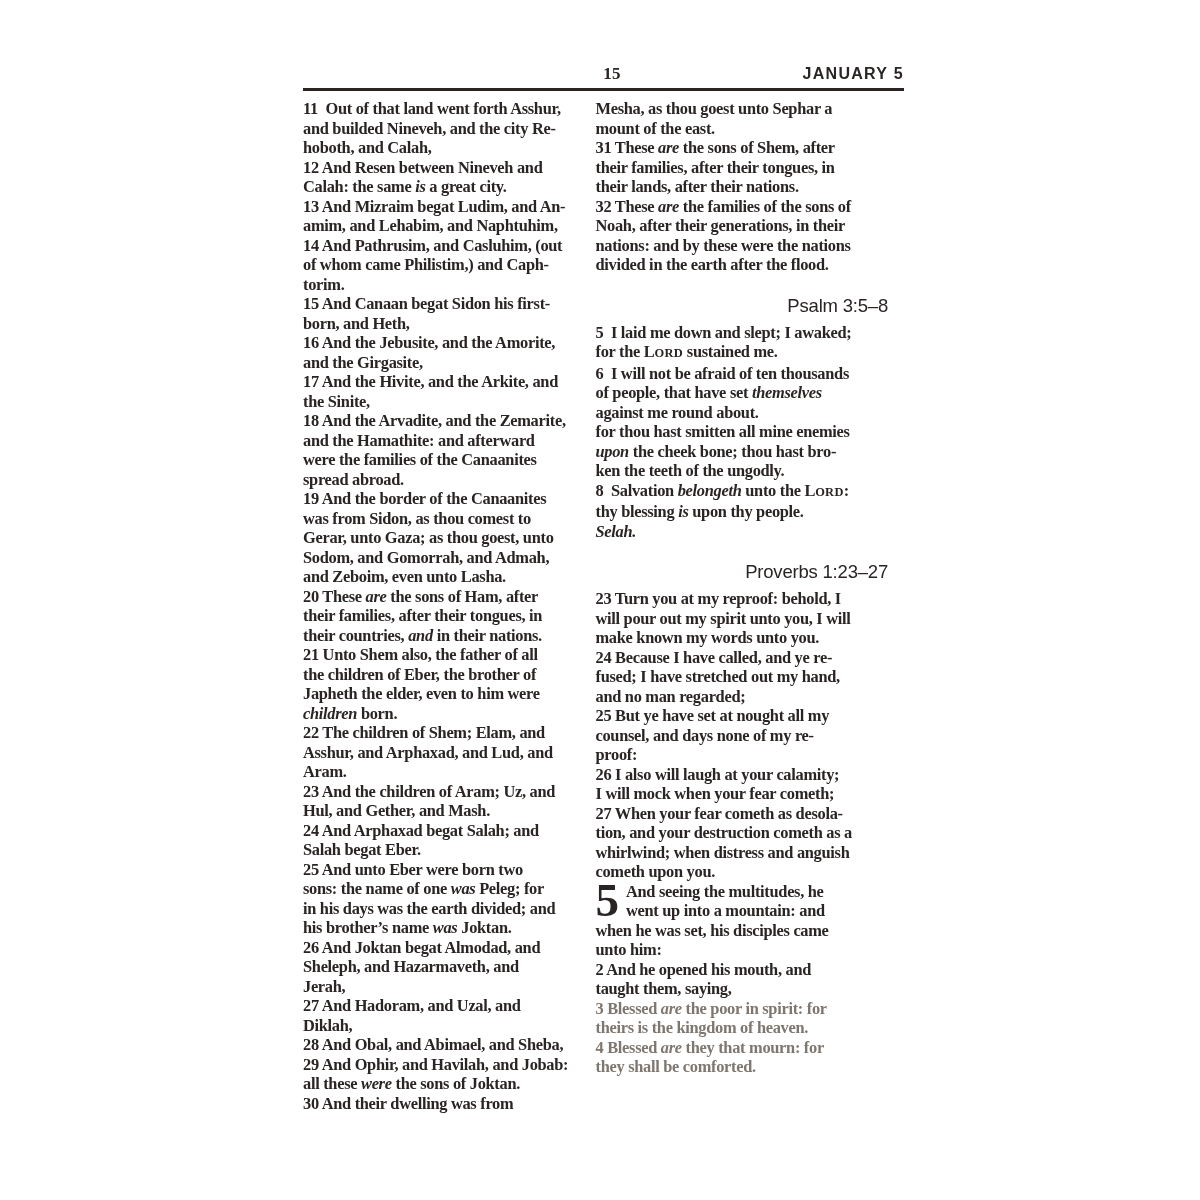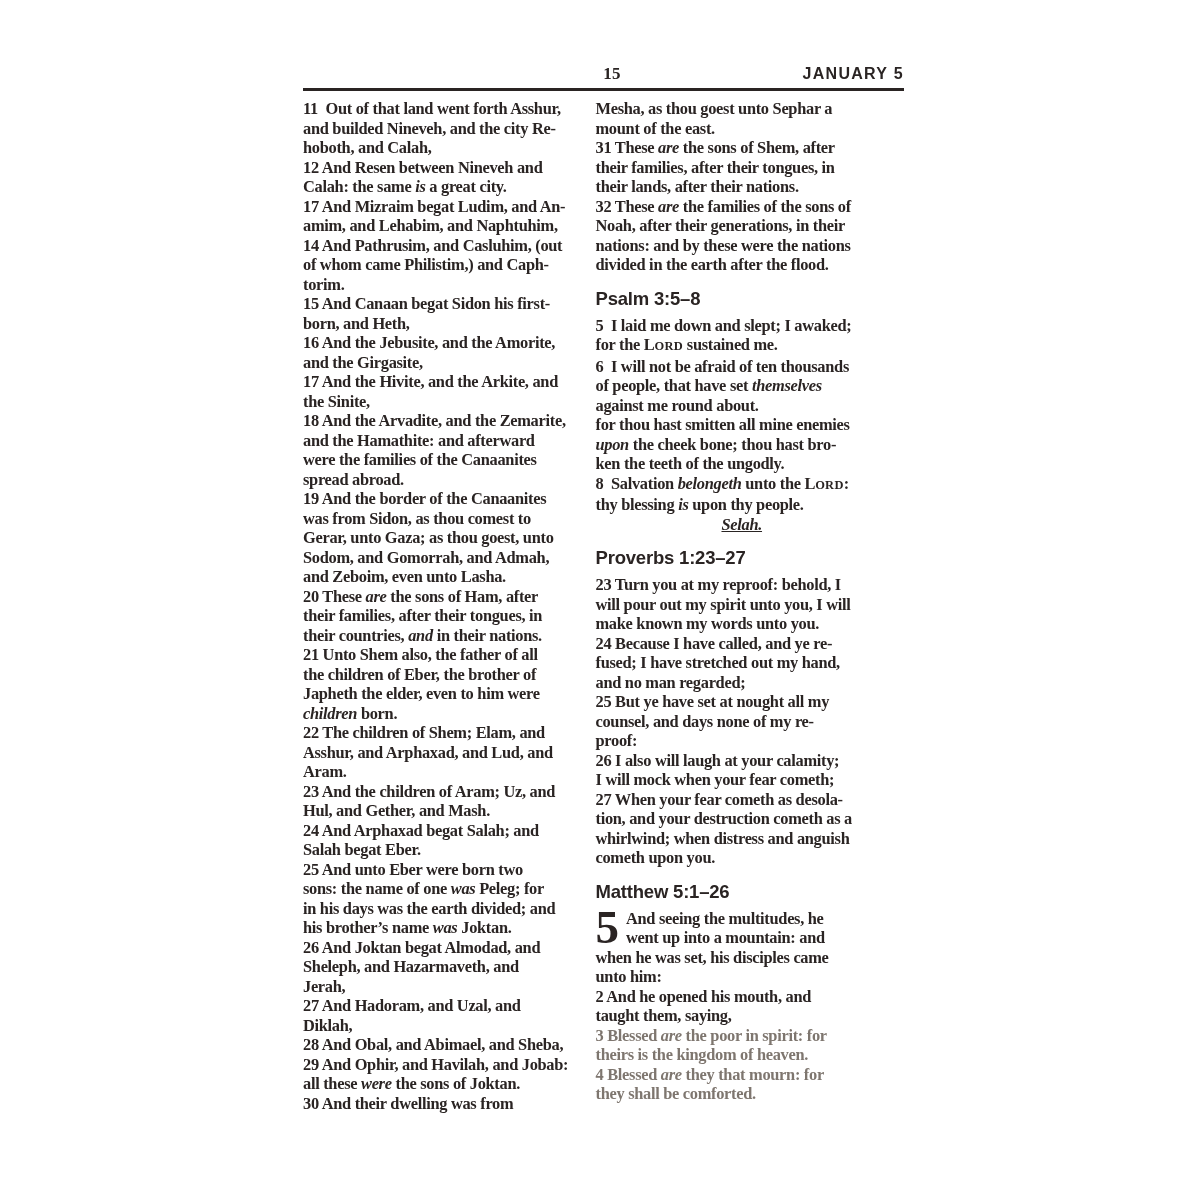--- a/index.html
+++ b/index.html
@@ -12,25 +12,25 @@
   .header { position:relative; height:24px; font-family:"Liberation Sans", sans-serif; font-weight:700; }
   .pagenum { position:absolute; left:17px; right:0; text-align:center; font-family:"Liberation Serif", serif; font-size:17px; letter-spacing:0.3px; }
   .date { position:absolute; right:0; top:1px; font-size:16px; letter-spacing:1.3px; }
   .rule { border-top:3px solid var(--ink,#2a2423); margin:0 0 8px 0; }
   .columns { display:flex; }
   .col { width:292.5px; }
   .line {
     white-space:pre; font-size:16.4px; line-height:19.5px; font-weight:700;
     letter-spacing:-0.3px;
   }
-  .line.right { text-align:center;text-decoration:underline; }
+  .line.right { text-align:left; }
   .line.muted { color:var(--muted,#7e766f); }
   .heading {
-    text-align:left; font-family:"Liberation Sans", sans-serif; font-weight:700;
-    font-size:18.5px; line-height:22px; margin:13px 0 6px 0; letter-spacing:-0.2px;
+    text-align:right; font-family:"Liberation Sans", sans-serif; font-weight:400;
+    font-size:18.5px; line-height:22px; margin:20px 0 6px 0; letter-spacing:-0.2px;
   }
   .dropcap {
     float:left; font-weight:700; font-size:47px; line-height:36px; height:38px;
     padding-right:7px; letter-spacing:0;
   }
   .sc { font-size:0.76em; letter-spacing:0.3px; }
   i { font-style:italic; }
 </style>
 </head>
 <body>
@@ -42,21 +42,21 @@
       <span class="date">JANUARY 5</span>
     </div>
     <div class="rule"></div>
     <div class="columns">
       <div class="col">
           <div class="line">11  Out of that land went forth Asshur,</div>
           <div class="line">and builded Nineveh, and the city Re-</div>
           <div class="line">hoboth, and Calah,</div>
           <div class="line">12 And Resen between Nineveh and</div>
           <div class="line">Calah: the same <i>is</i> a great city.</div>
-          <div class="line">17 And Mizraim begat Ludim, and An-</div>
+          <div class="line">13 And Mizraim begat Ludim, and An-</div>
           <div class="line">amim, and Lehabim, and Naphtuhim,</div>
           <div class="line">14 And Pathrusim, and Casluhim, (out</div>
           <div class="line">of whom came Philistim,) and Caph-</div>
           <div class="line">torim.</div>
           <div class="line">15 And Canaan begat Sidon his first-</div>
           <div class="line">born, and Heth,</div>
           <div class="line">16 And the Jebusite, and the Amorite,</div>
           <div class="line">and the Girgasite,</div>
           <div class="line">17 And the Hivite, and the Arkite, and</div>
           <div class="line">the Sinite,</div>
@@ -135,21 +135,20 @@
             <div class="line">counsel, and days none of my re-</div>
             <div class="line">proof:</div>
             <div class="line">26 I also will laugh at your calamity;</div>
             <div class="line">I will mock when your fear cometh;</div>
             <div class="line">27 When your fear cometh as desola-</div>
             <div class="line">tion, and your destruction cometh as a</div>
             <div class="line">whirlwind; when distress and anguish</div>
             <div class="line">cometh upon you.</div>
           </div>
           <div>
-            <div class="heading">Matthew 5:1–26</div>
             <span class="dropcap">5</span>
             <div class="line">And seeing the multitudes, he</div>
             <div class="line">went up into a mountain: and</div>
             <div class="line">when he was set, his disciples came</div>
             <div class="line">unto him:</div>
             <div class="line">2 And he opened his mouth, and</div>
             <div class="line">taught them, saying,</div>
             <div class="line muted">3 Blessed <i>are</i> the poor in spirit: for</div>
             <div class="line muted">theirs is the kingdom of heaven.</div>
             <div class="line muted">4 Blessed <i>are</i> they that mourn: for</div>

